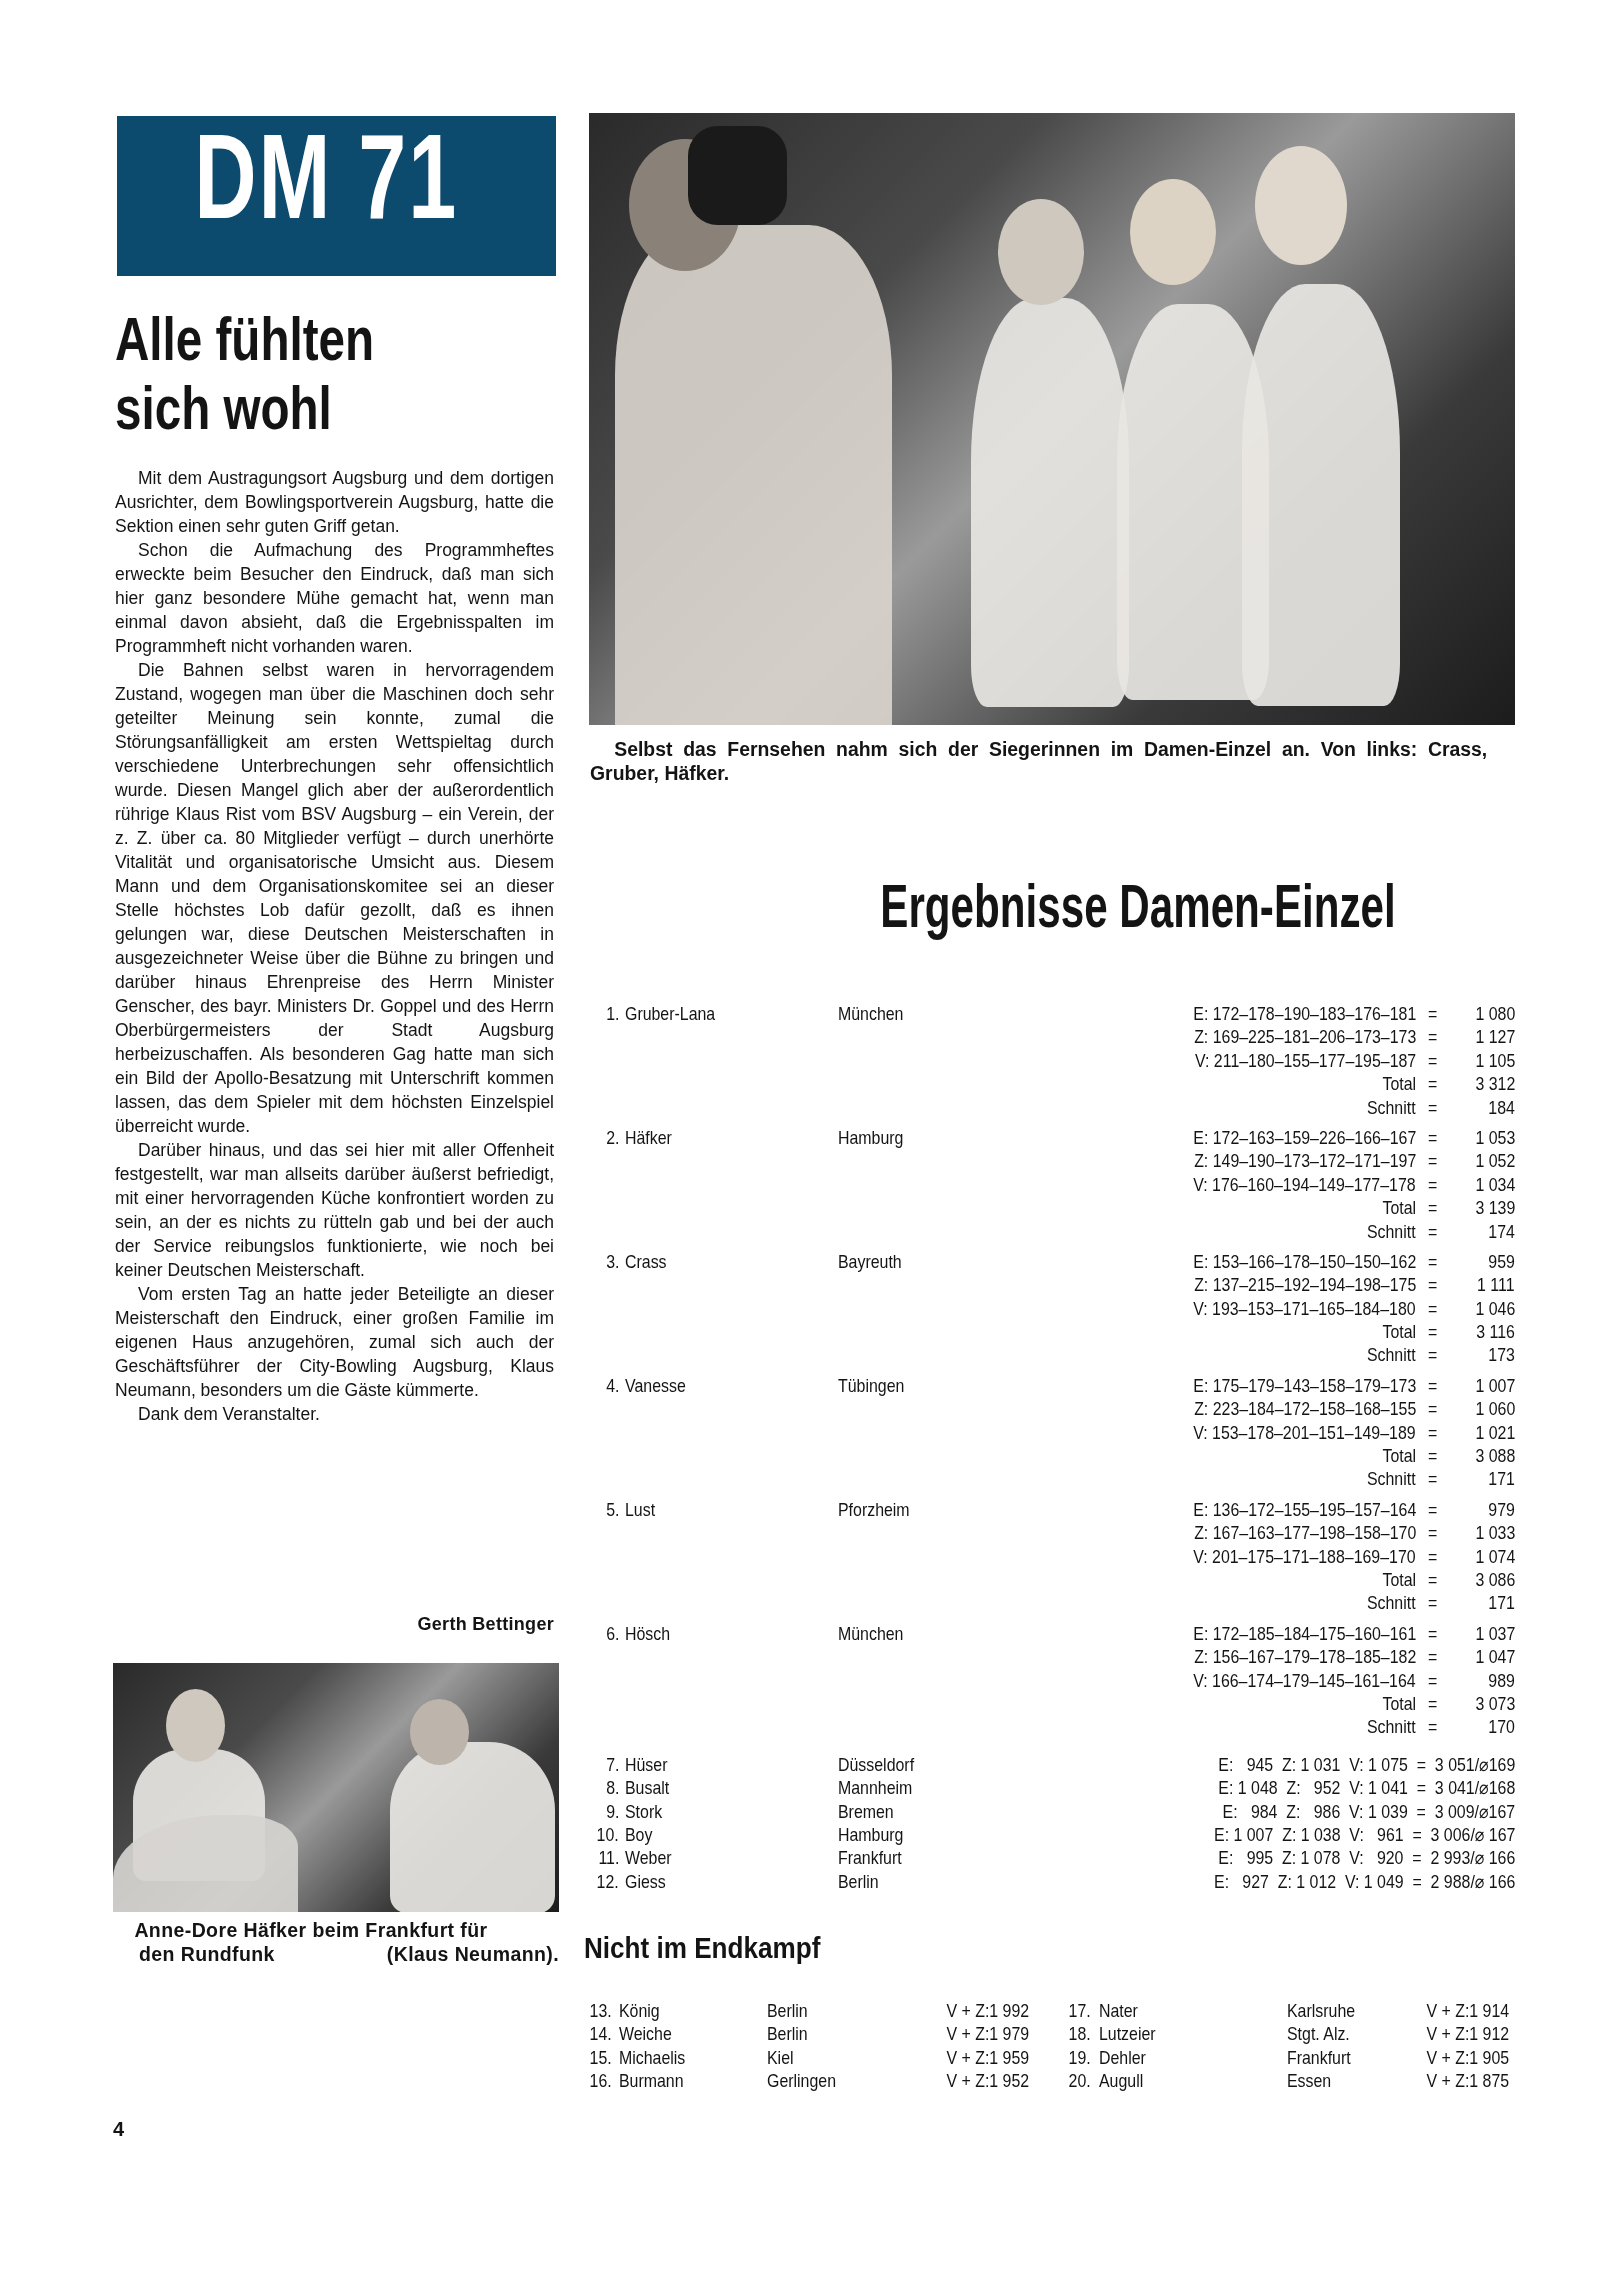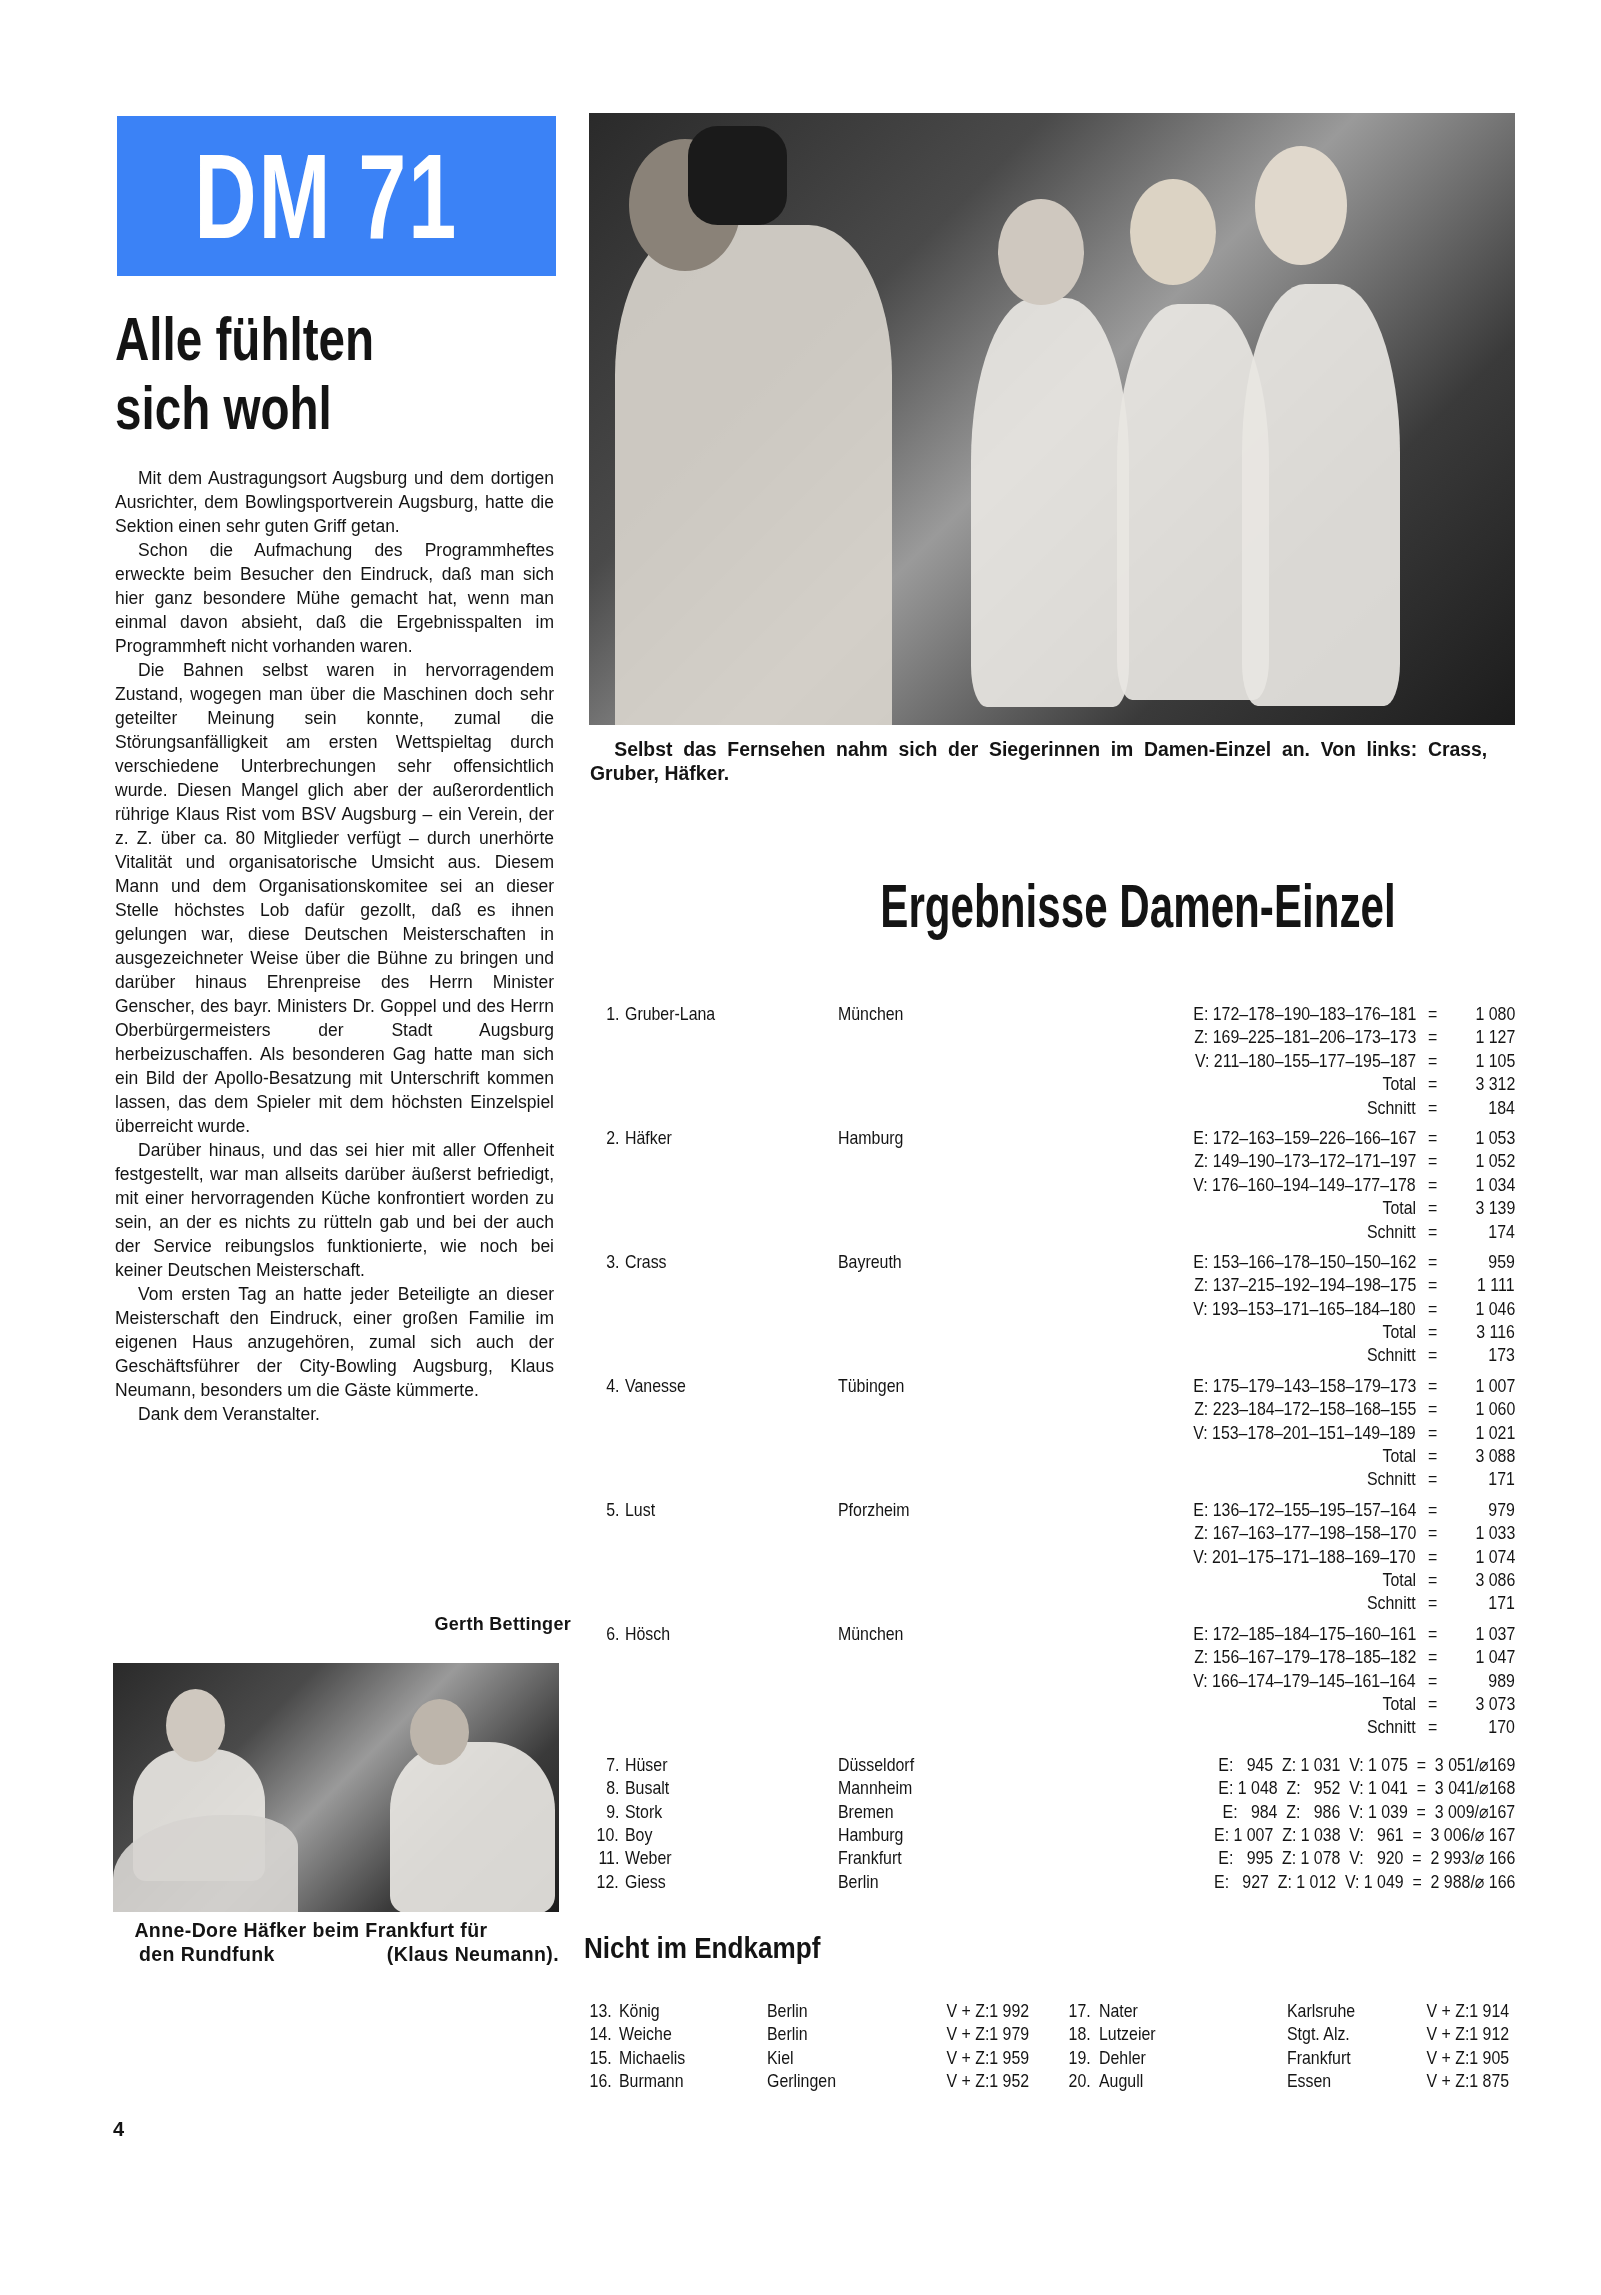--- a/index.html
+++ b/index.html
@@ -1,27 +1,27 @@
 <!DOCTYPE html>
 <html style="font-size:10.6px"><head>
 <meta charset="utf-8">
 <style>
   html, body { margin: 0; padding: 0; background: #ffffff; }
   body { width: 1601px; height: 2295px; position: relative; overflow: hidden; color: #141414; font-family: "Liberation Sans", sans-serif; }
   .abs { position: absolute; }
 
   
-  .dm-box { left: 117px; top: 116px; width: 439px; height: 160px; background: #3b82f6; display: flex; align-items: center; justify-content: center; }
+  .dm-box { left: 117px; top: 116px; width: 439px; height: 160px; background: #0c4a6e; display: flex; justify-content: center; }
   .dm-box span { color: #ffffff; font-family: "Liberation Sans", sans-serif; font-weight: bold; font-size: 120px; letter-spacing: 2.6px; transform: scaleX(0.72); transform-origin: center; line-height: 1; display: inline-block; margin-left: -20px; }
 
   .headline { left: 115px; top: 305px; width: 448px; font-weight: bold; font-size: 61px; line-height: 69px; transform: scaleX(0.78); transform-origin: left top; white-space: nowrap; }
 
   .body-text { left: 115px; top: 466px; width: 439px; font-size: 17.5px; line-height: 24px; text-align: justify; hyphens: manual; }
   .body-text p { margin: 0; text-indent: 23px; }
-  .byline { left: 132px; top: 1614px; width: 439px; text-align: right; font-weight: bold; font-size: 18px; letter-spacing: 0.3px; }
+  .byline { left: 115px; top: 1614px; width: 439px; text-align: right; font-weight: bold; font-size: 18px; letter-spacing: 0.3px; }
 
   .photo { background: linear-gradient(135deg, #2a2a2a 0%, #4a4a4a 30%, #9a9a9a 50%, #3a3a3a 75%, #1c1c1c 100%); overflow: hidden; }
   .photo-main { left: 589px; top: 113px; width: 926px; height: 612px; }
   .photo-small { left: 113px; top: 1663px; width: 446px; height: 249px; }
   .photo .fig { position: absolute; background: #e8e6e2; border-radius: 40% 40% 10% 10%; opacity: 0.92; }
   .photo .head { position: absolute; background: #cfc8bf; border-radius: 50%; }
 
   .caption-main { left: 590px; top: 737px; width: 925px; font-weight: bold; font-size: 20px; line-height: 24px; text-align: justify; transform: scaleX(0.97); transform-origin: left top; }
   .caption-main .ind { display: inline-block; width: 25px; }
   .caption-small { left: 112px; top: 1918px; width: 447px; font-weight: bold; font-size: 19.5px; line-height: 24px; letter-spacing: 0.4px; }

